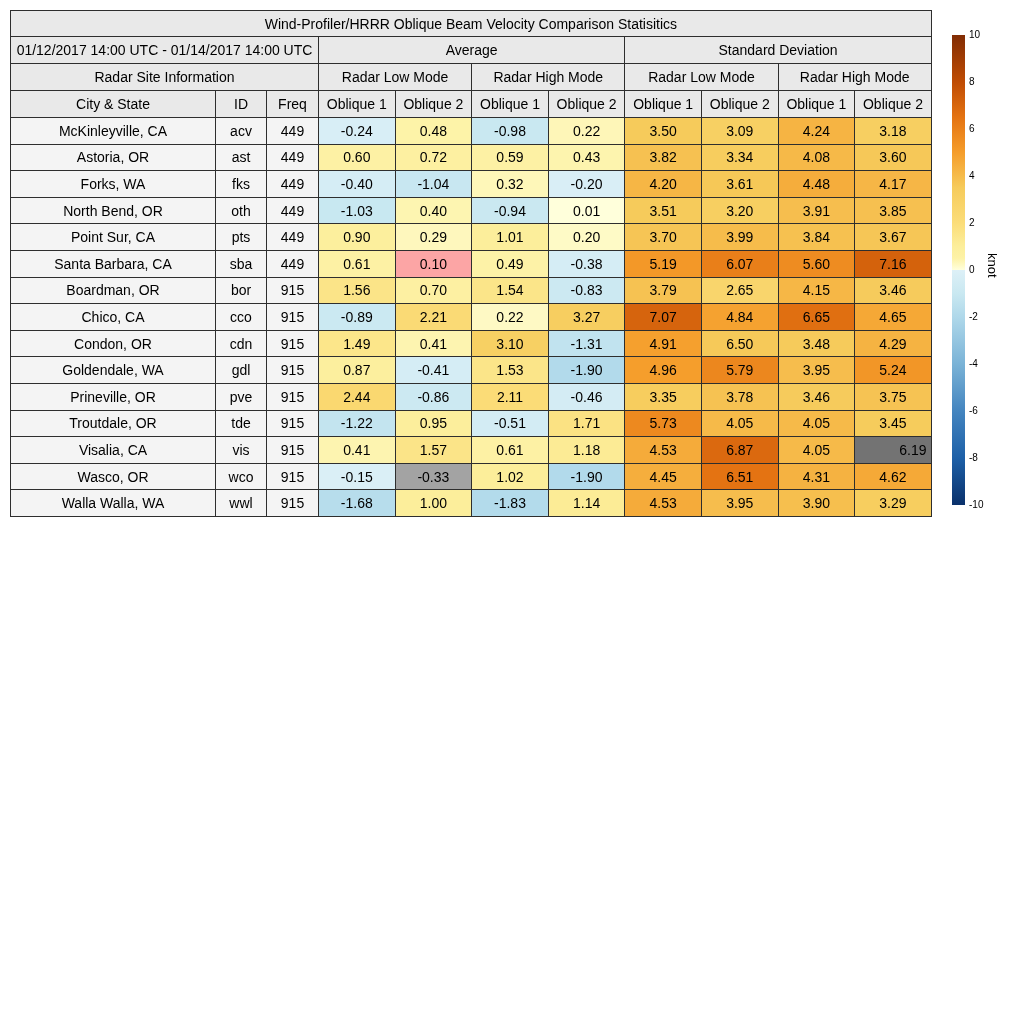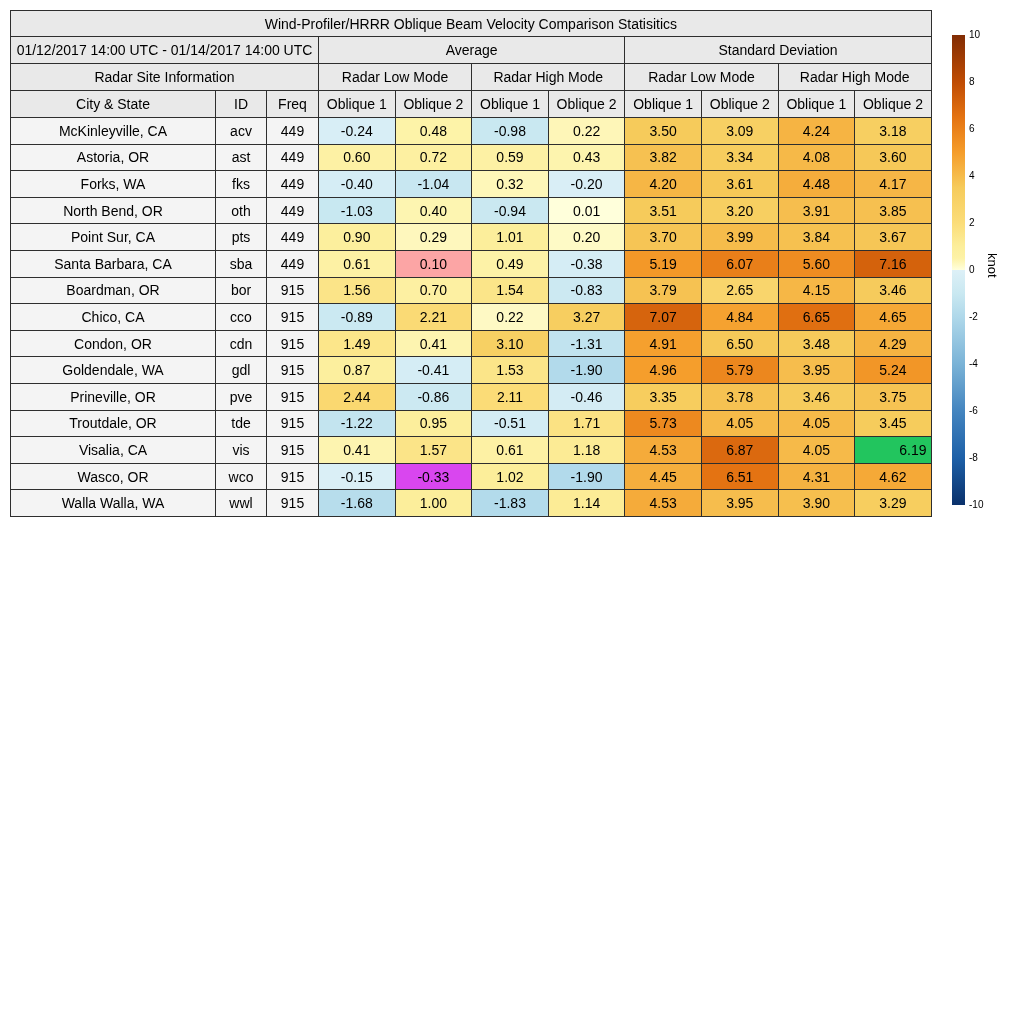--- a/index.html
+++ b/index.html
@@ -278,28 +278,28 @@
       <td class="label-cell city-cell">Visalia, CA</td>
       <td class="label-cell id-cell">vis</td>
       <td class="label-cell freq-cell">915</td>
       <td class="val-cell" style="background: rgb(253, 244, 176);">0.41</td>
       <td class="val-cell" style="background: rgb(251, 228, 136);">1.57</td>
       <td class="val-cell" style="background: rgb(253, 241, 164);">0.61</td>
       <td class="val-cell" style="background: rgb(252, 235, 149);">1.18</td>
       <td class="val-cell" style="background: rgb(245, 171, 58);">4.53</td>
       <td class="val-cell" style="background: rgb(219, 105, 15);">6.87</td>
       <td class="val-cell" style="background: rgb(246, 186, 73);">4.05</td>
-      <td class="val-cell" style="background: #22c55e; padding-left: 40px;">6.19</td>
+      <td class="val-cell" style="background: #737373; padding-left: 40px;">6.19</td>
     </tr>
         <tr>
       <td class="label-cell city-cell">Wasco, OR</td>
       <td class="label-cell id-cell">wco</td>
       <td class="label-cell freq-cell">915</td>
       <td class="val-cell" style="background: rgb(218, 239, 246);">-0.15</td>
-      <td class="val-cell" style="background: #d946ef; margin-top: 33px;">-0.33</td>
+      <td class="val-cell" style="background: #a3a3a3; margin-top: 33px;">-0.33</td>
       <td class="val-cell" style="background: rgb(252, 238, 154);">1.02</td>
       <td class="val-cell" style="background: rgb(178, 218, 235);">-1.90</td>
       <td class="val-cell" style="background: rgb(245, 174, 61);">4.45</td>
       <td class="val-cell" style="background: rgb(228, 115, 18);">6.51</td>
       <td class="val-cell" style="background: rgb(245, 178, 65);">4.31</td>
       <td class="val-cell" style="background: rgb(245, 169, 55);">4.62</td>
     </tr>
         <tr>
       <td class="label-cell city-cell">Walla Walla, WA</td>
       <td class="label-cell id-cell">wwl</td>

